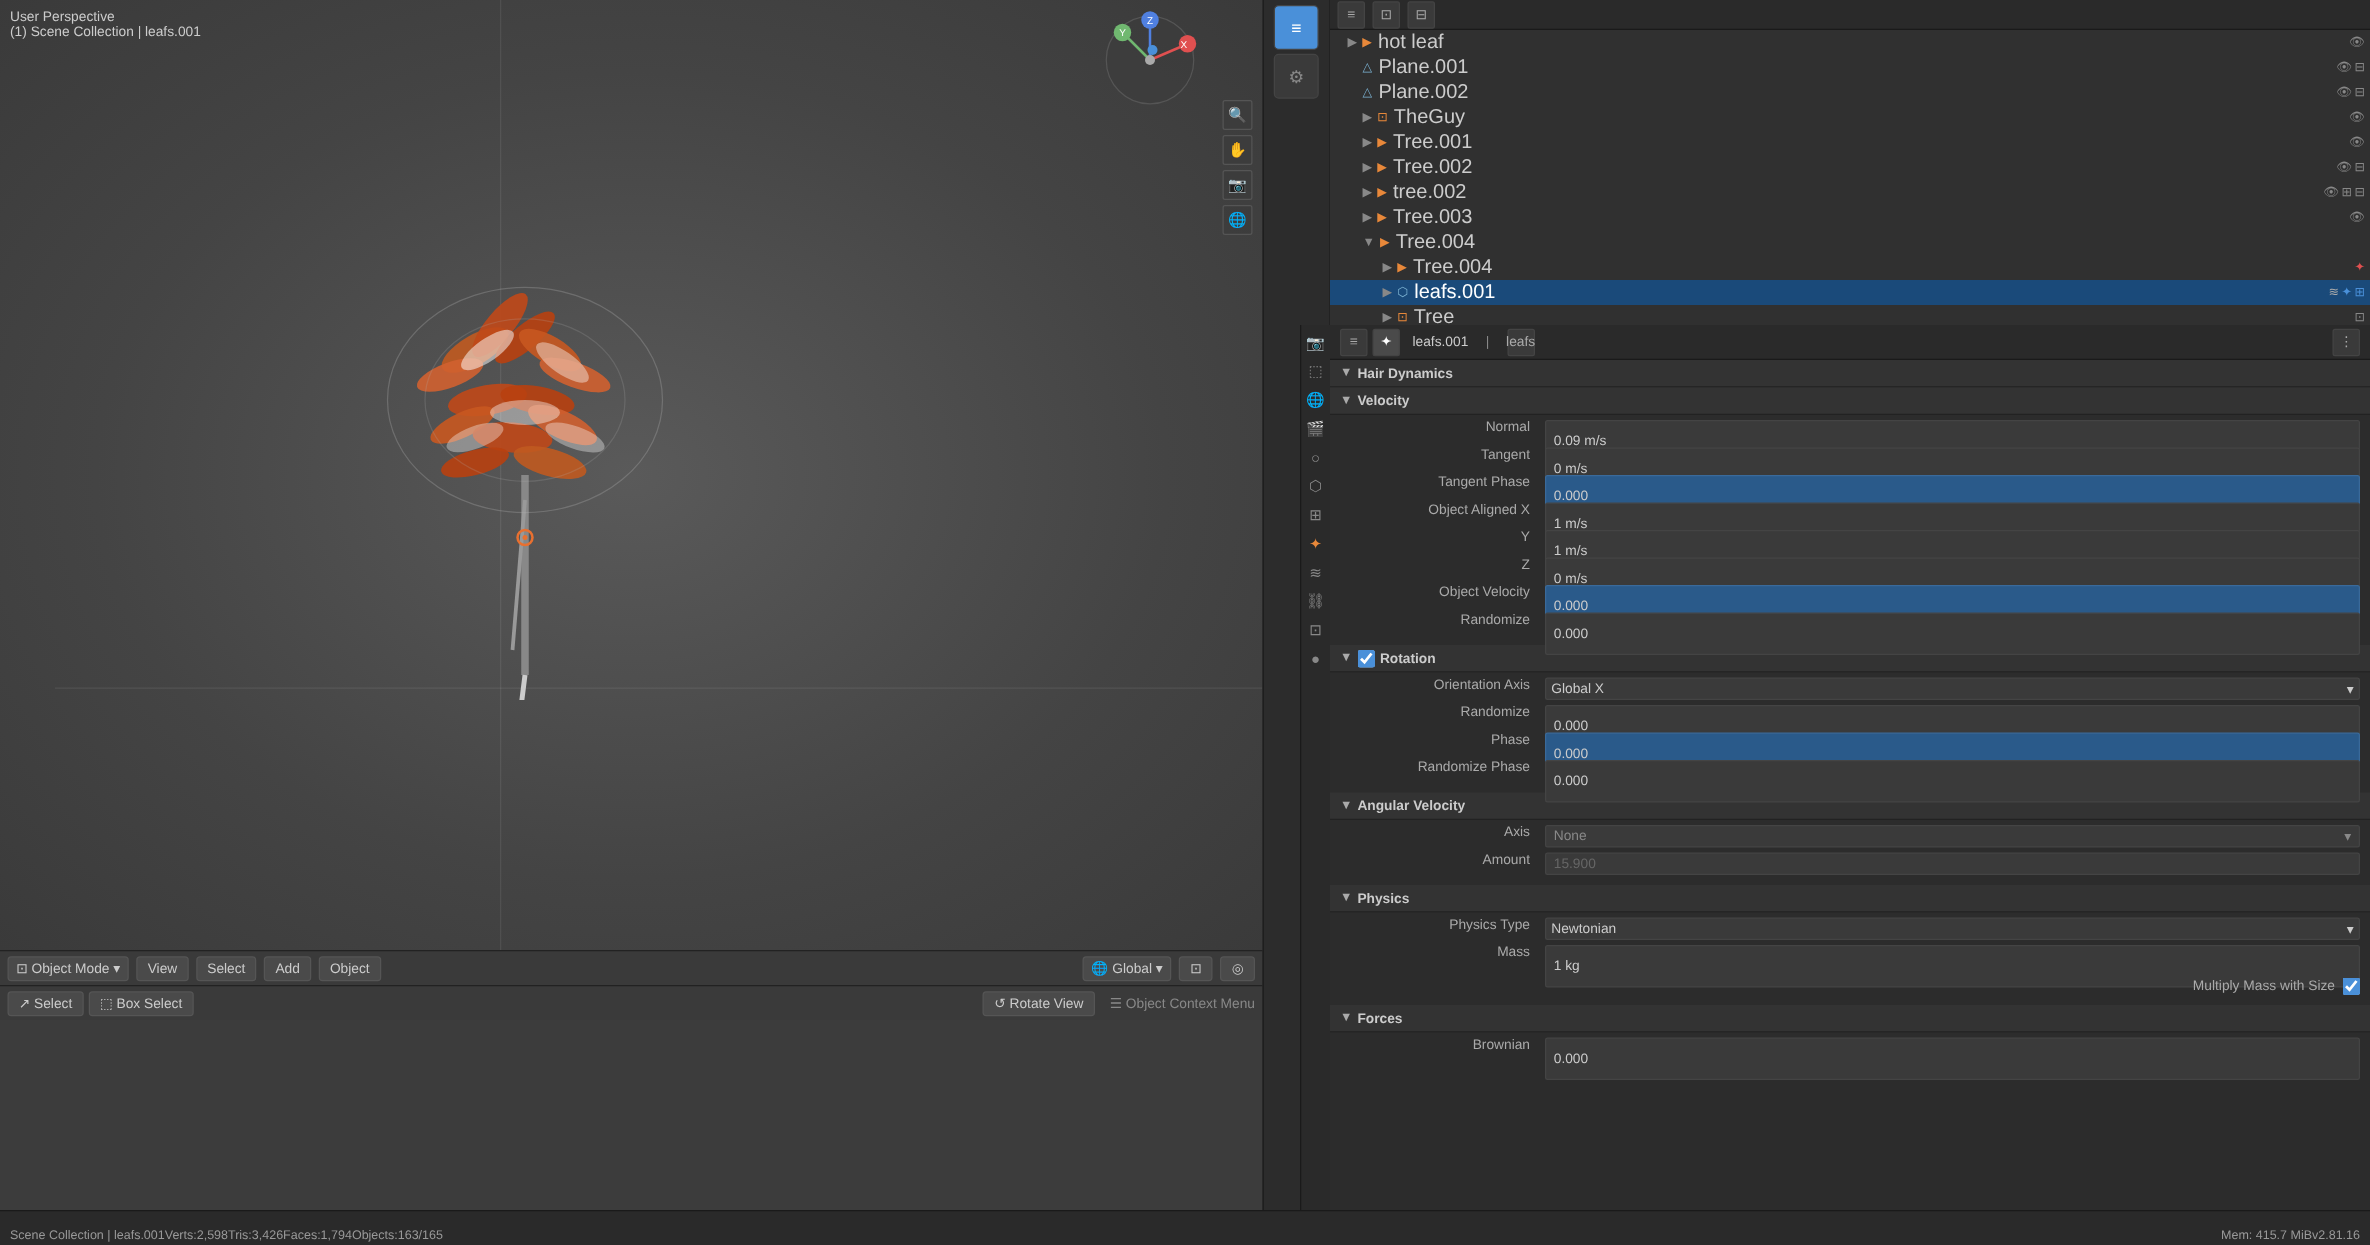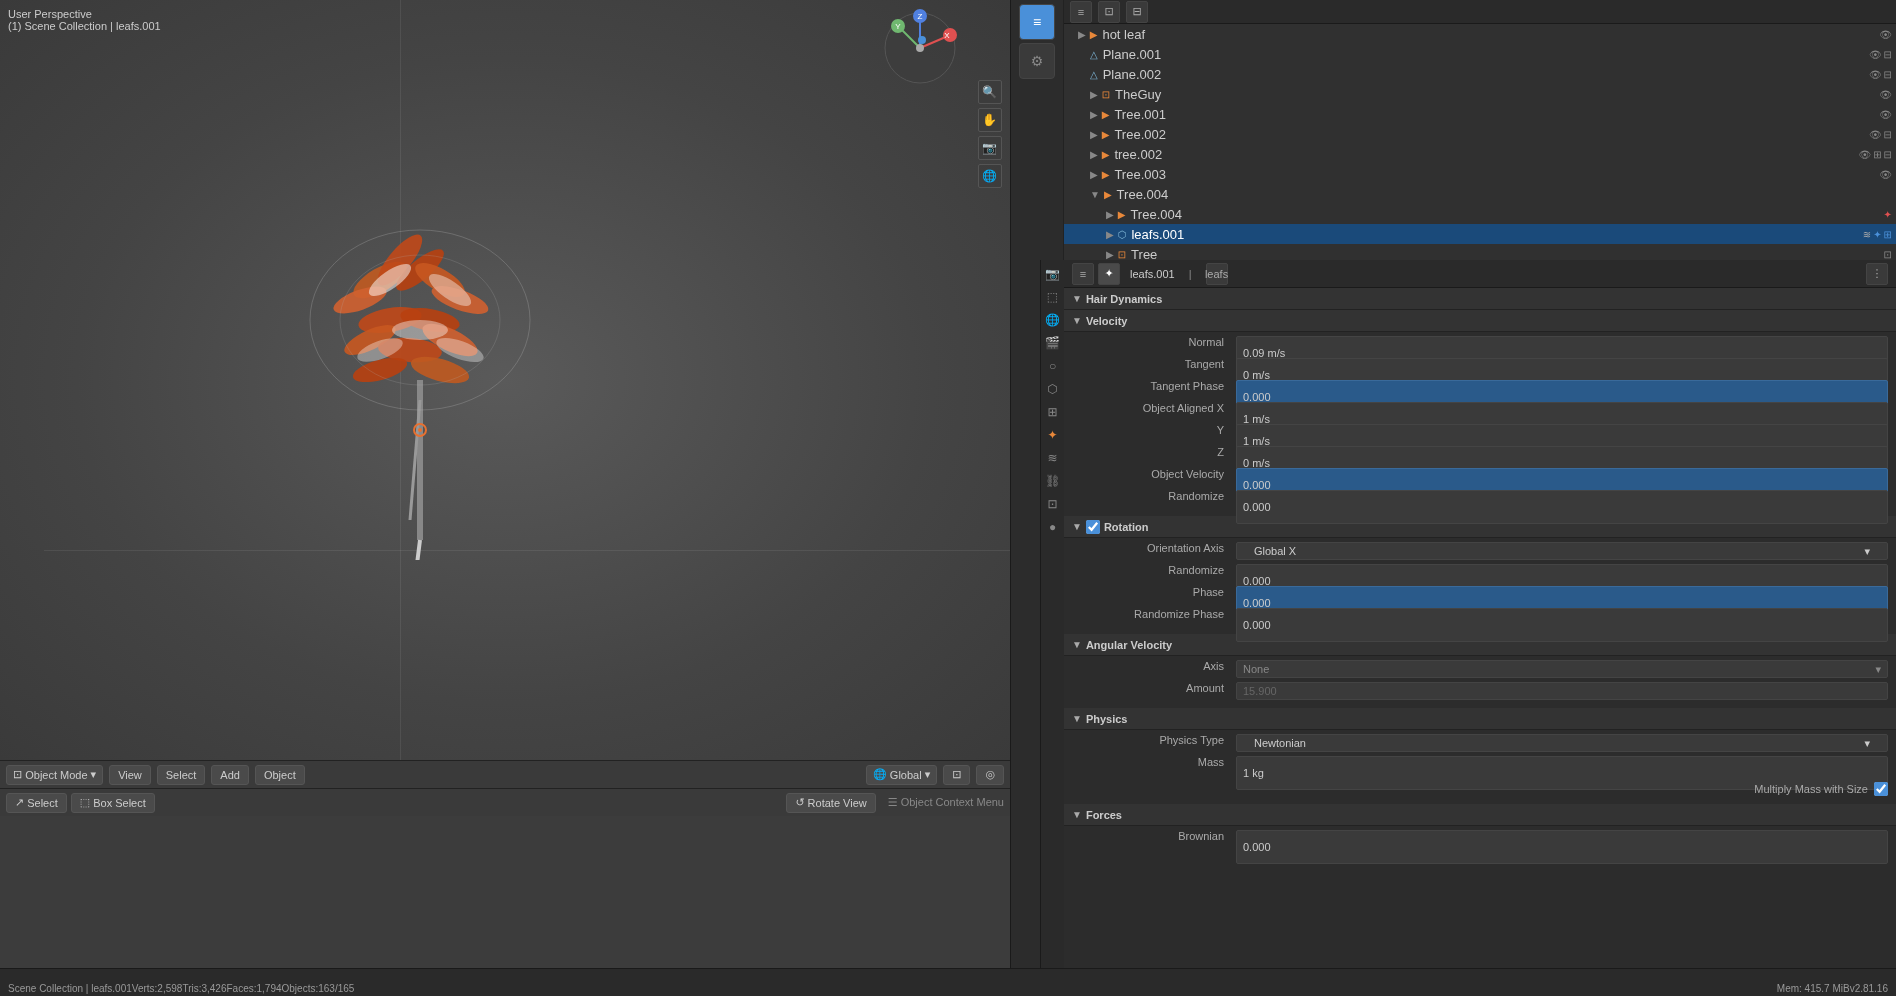--- a/index.html
+++ b/index.html
@@ -202,21 +202,21 @@
       display: flex;
       align-items: center;
       padding: 0 4px;
       cursor: pointer;
       gap: 2px;
     }
     .outliner-item.active { background: #1a4a7a; }
 
     .outliner-indent { display: inline-block; }
     .outliner-arrow { color: #888; font-size: 10px; margin-right: 2px; }
-    .outliner-name { font-size: 13px; color: #ccc; }
+    .outliner-name { font-size: 16px; color: #ccc; }
     .outliner-icons-right { margin-left: auto; display: flex; gap: 2px; }
     .eye-icon { color: #888; font-size: 10px; }
 
     
     #properties {
       position: absolute;
       left: 1063px;
       top: 260px;
       width: 833px;
       height: 708px;
@@ -310,21 +310,21 @@
     }
 
     .prop-dropdown {
       flex: 1;
       height: 18px;
       background: #3a3a3a;
       border: 1px solid #444;
       border-radius: 2px;
       display: flex;
       align-items: center;
-      padding: 0 17px;
+      padding: 0 4px;
       font-size: 11px;
       color: #ccc;
       cursor: pointer;
       justify-content: space-between;
     }
 
     
     #side-icons {
       position: absolute;
       left: 1040px;

